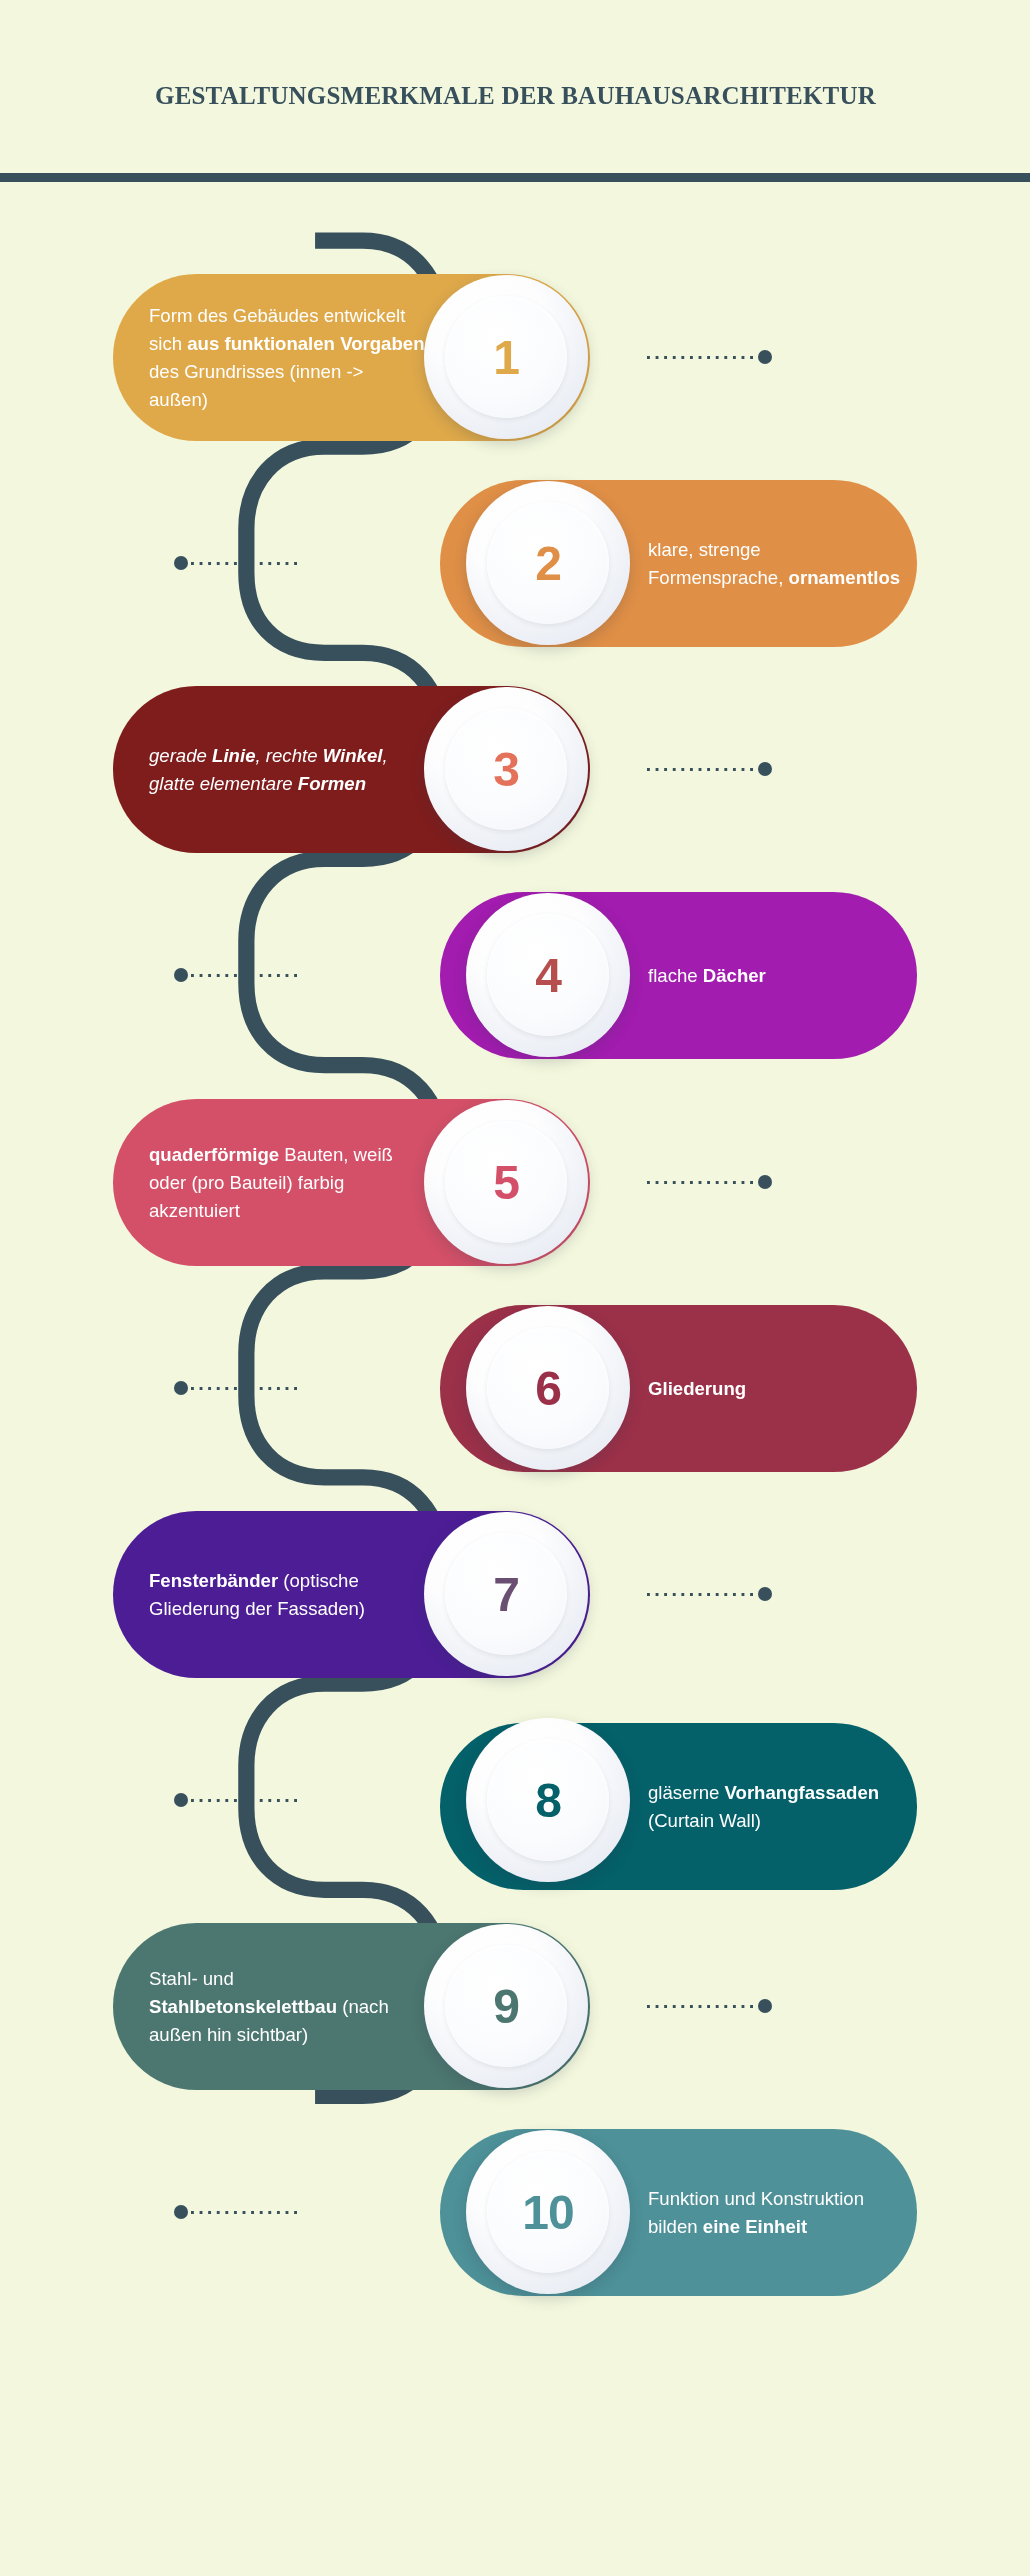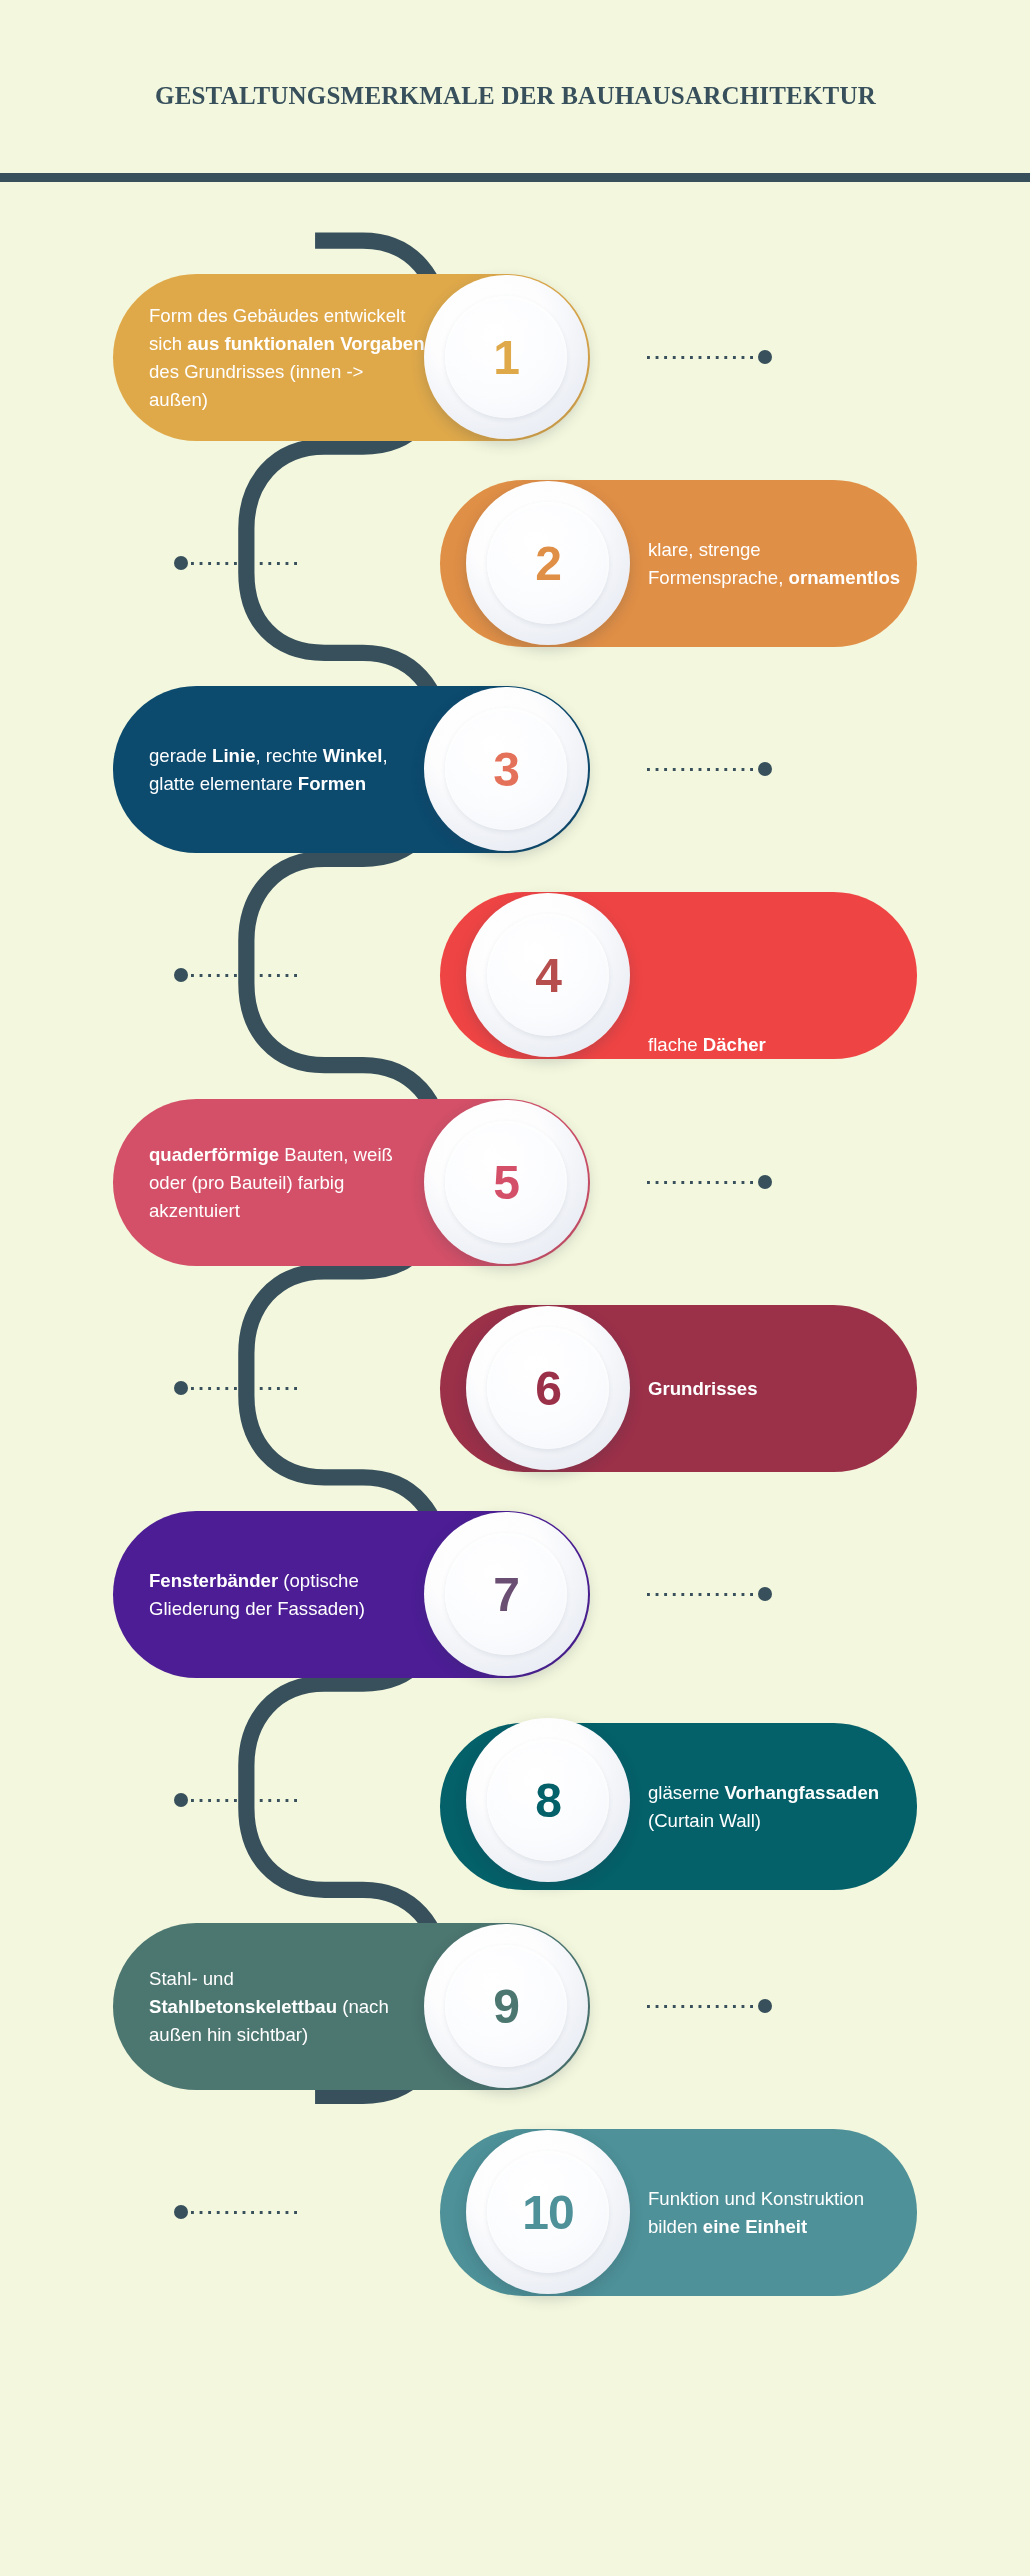--- a/index.html
+++ b/index.html
@@ -155,52 +155,52 @@
         <div class="pill" style="background: rgb(224, 143, 70);">
           <div class="pill-text">klare, strenge Formensprache, <b>ornamentlos</b></div>
         </div>
         <div class="badge">
           <div class="badge-num" style="color: rgb(224, 143, 70);">2</div>
         </div>
         <div class="leader"></div>
         <div class="leader-dot"></div>
       </div>
       <div class="step left" style="top: 686px; left: 113px; width: 668px;">
-        <div class="pill" style="background: #0c4a6e;">
+        <div class="pill" style="background: #7f1d1d; font-style: italic;">
           <div class="pill-text">gerade <b>Linie</b>, rechte <b>Winkel</b>, glatte elementare <b>Formen</b></div>
         </div>
         <div class="badge">
           <div class="badge-num" style="color: rgb(228, 113, 90);">3</div>
         </div>
         <div class="leader"></div>
         <div class="leader-dot"></div>
       </div>
       <div class="step right" style="top: 892px; left: 325px; width: 592px;">
-        <div class="pill" style="background: #ef4444; align-items: flex-end;">
+        <div class="pill" style="background: #a21caf;">
           <div class="pill-text">flache <b>Dächer</b></div>
         </div>
         <div class="badge">
           <div class="badge-num" style="color: rgb(183, 78, 78);">4</div>
         </div>
         <div class="leader"></div>
         <div class="leader-dot"></div>
       </div>
       <div class="step left" style="top: 1099px; left: 113px; width: 668px;">
         <div class="pill" style="background: rgb(211, 80, 104);">
           <div class="pill-text"><b>quaderförmige</b> Bauten, weiß oder (pro Bauteil) farbig akzentuiert</div>
         </div>
         <div class="badge">
           <div class="badge-num" style="color: rgb(211, 80, 104);">5</div>
         </div>
         <div class="leader"></div>
         <div class="leader-dot"></div>
       </div>
       <div class="step right" style="top: 1305px; left: 325px; width: 592px;">
         <div class="pill" style="background: rgb(155, 48, 73);">
-          <div class="pill-text"><b>Grundrisses</b></div>
+          <div class="pill-text"><b>Gliederung</b></div>
         </div>
         <div class="badge">
           <div class="badge-num" style="color: rgb(155, 48, 73);">6</div>
         </div>
         <div class="leader"></div>
         <div class="leader-dot"></div>
       </div>
       <div class="step left" style="top: 1511px; left: 113px; width: 668px;">
         <div class="pill" style="background: #4c1d95;">
           <div class="pill-text"><b>Fensterbänder</b> (optische Gliederung der Fassaden)</div>

